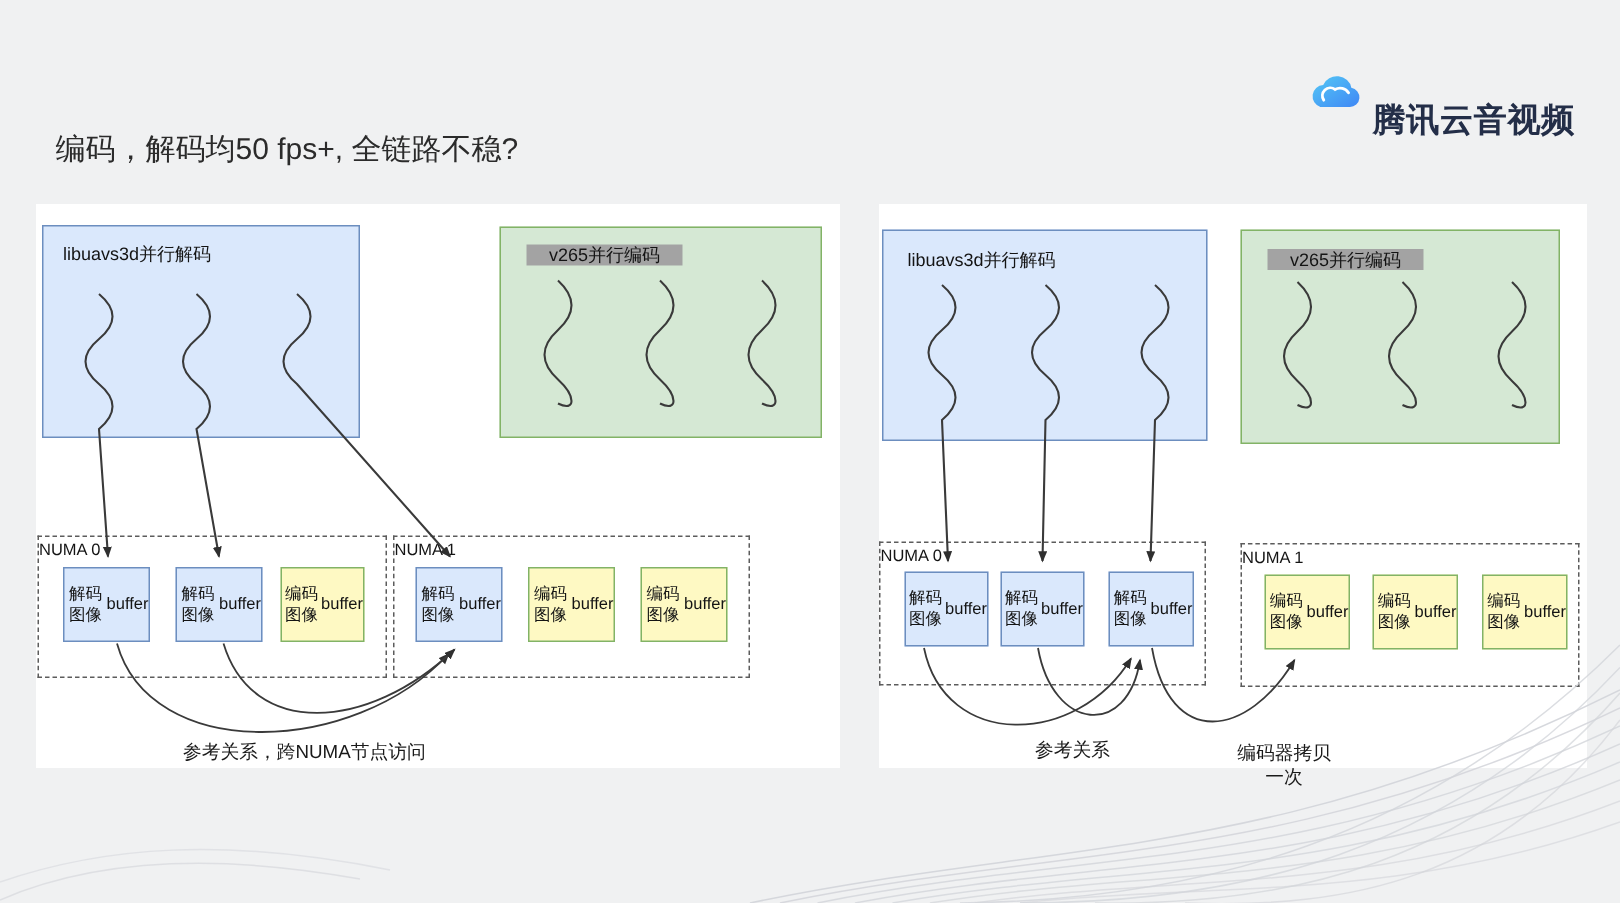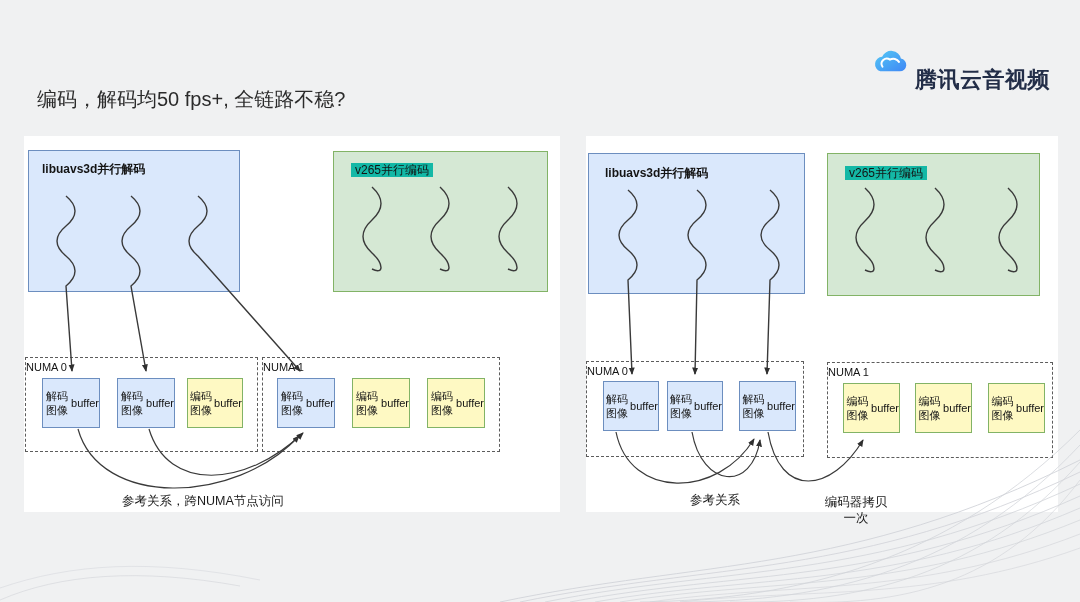--- a/index.html
+++ b/index.html
@@ -11,24 +11,24 @@
   .panel-left{left:24px;top:136px;width:536px;height:376px;}
   .panel-right{left:586px;top:136px;width:472px;height:376px;}
 
   .title{position:absolute;left:36px;top:16px;font-size:38px;font-weight:600;color:#3c3c3c;letter-spacing:.5px;}
   .subtitle{position:absolute;left:37px;top:86px;font-size:20px;color:#2b2b2b;}
 
   .brand{position:absolute;right:30px;top:30px;display:flex;align-items:center;gap:7px;}
   .brand-name{font-size:22px;font-weight:600;color:#232e48;letter-spacing:.5px;margin-top:35px;}
 
   .container-box{position:absolute;box-sizing:border-box;border:1px solid;}
-  .decode-fill{background:#dae8fc;border-color:#6c8ebf;font-weight:bold;}
+  .decode-fill{background:#dae8fc;border-color:#6c8ebf;}
   .encode-fill{background:#d5e8d4;border-color:#82b366;}
   .container-label{position:absolute;font-size:12px;color:#141414;white-space:nowrap;}
-  .hl{background:#14b8a6;padding:0 4px;}
+  .hl{background:#a3a3a3;padding:0 15px;}
 
   .numa{position:absolute;box-sizing:border-box;border:1px dashed #5c5c5c;}
   .numa-label{position:absolute;top:3px;left:0;font-size:11px;color:#141414;}
 
   .buf{position:absolute;width:58px;height:50px;box-sizing:border-box;
        display:flex;flex-direction:row;align-items:center;justify-content:center;
        font-size:11px;line-height:1.3;text-align:center;color:#141414;}
   .buf.decode{background:#dae8fc;border:1px solid #6c8ebf;}
   .buf.encode{background:#fef9c3;border:1px solid #82b366;}
 

